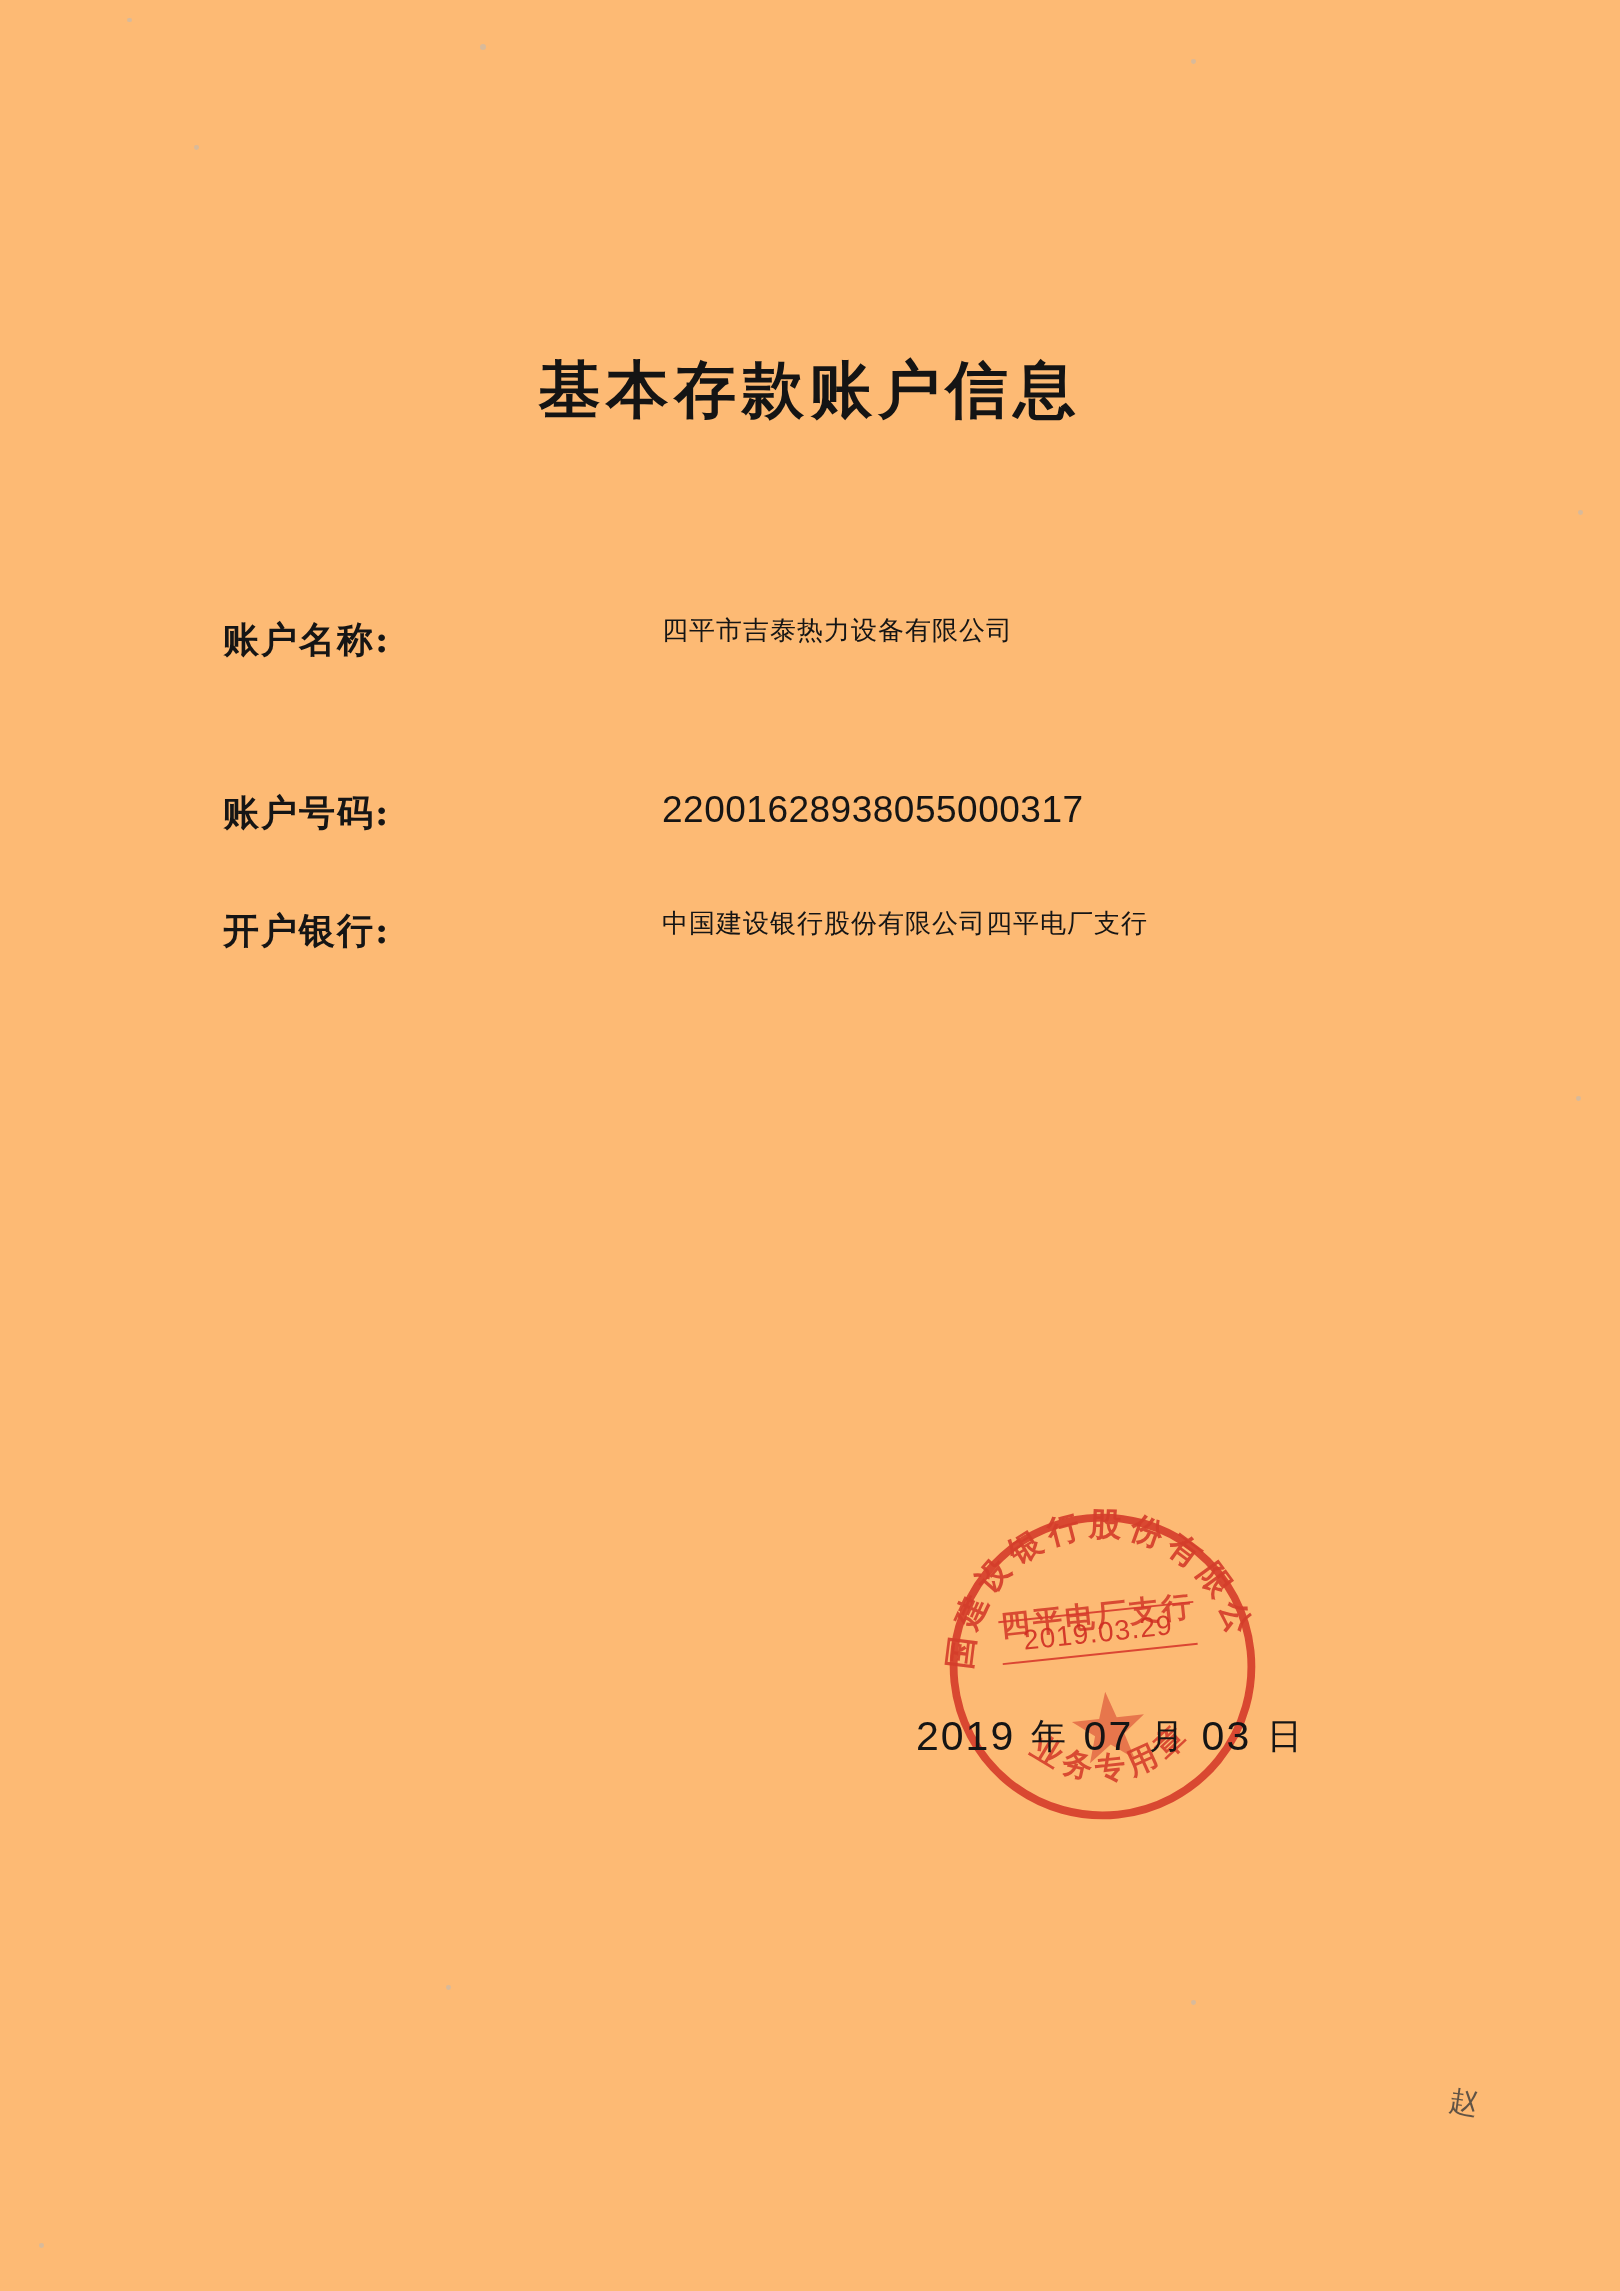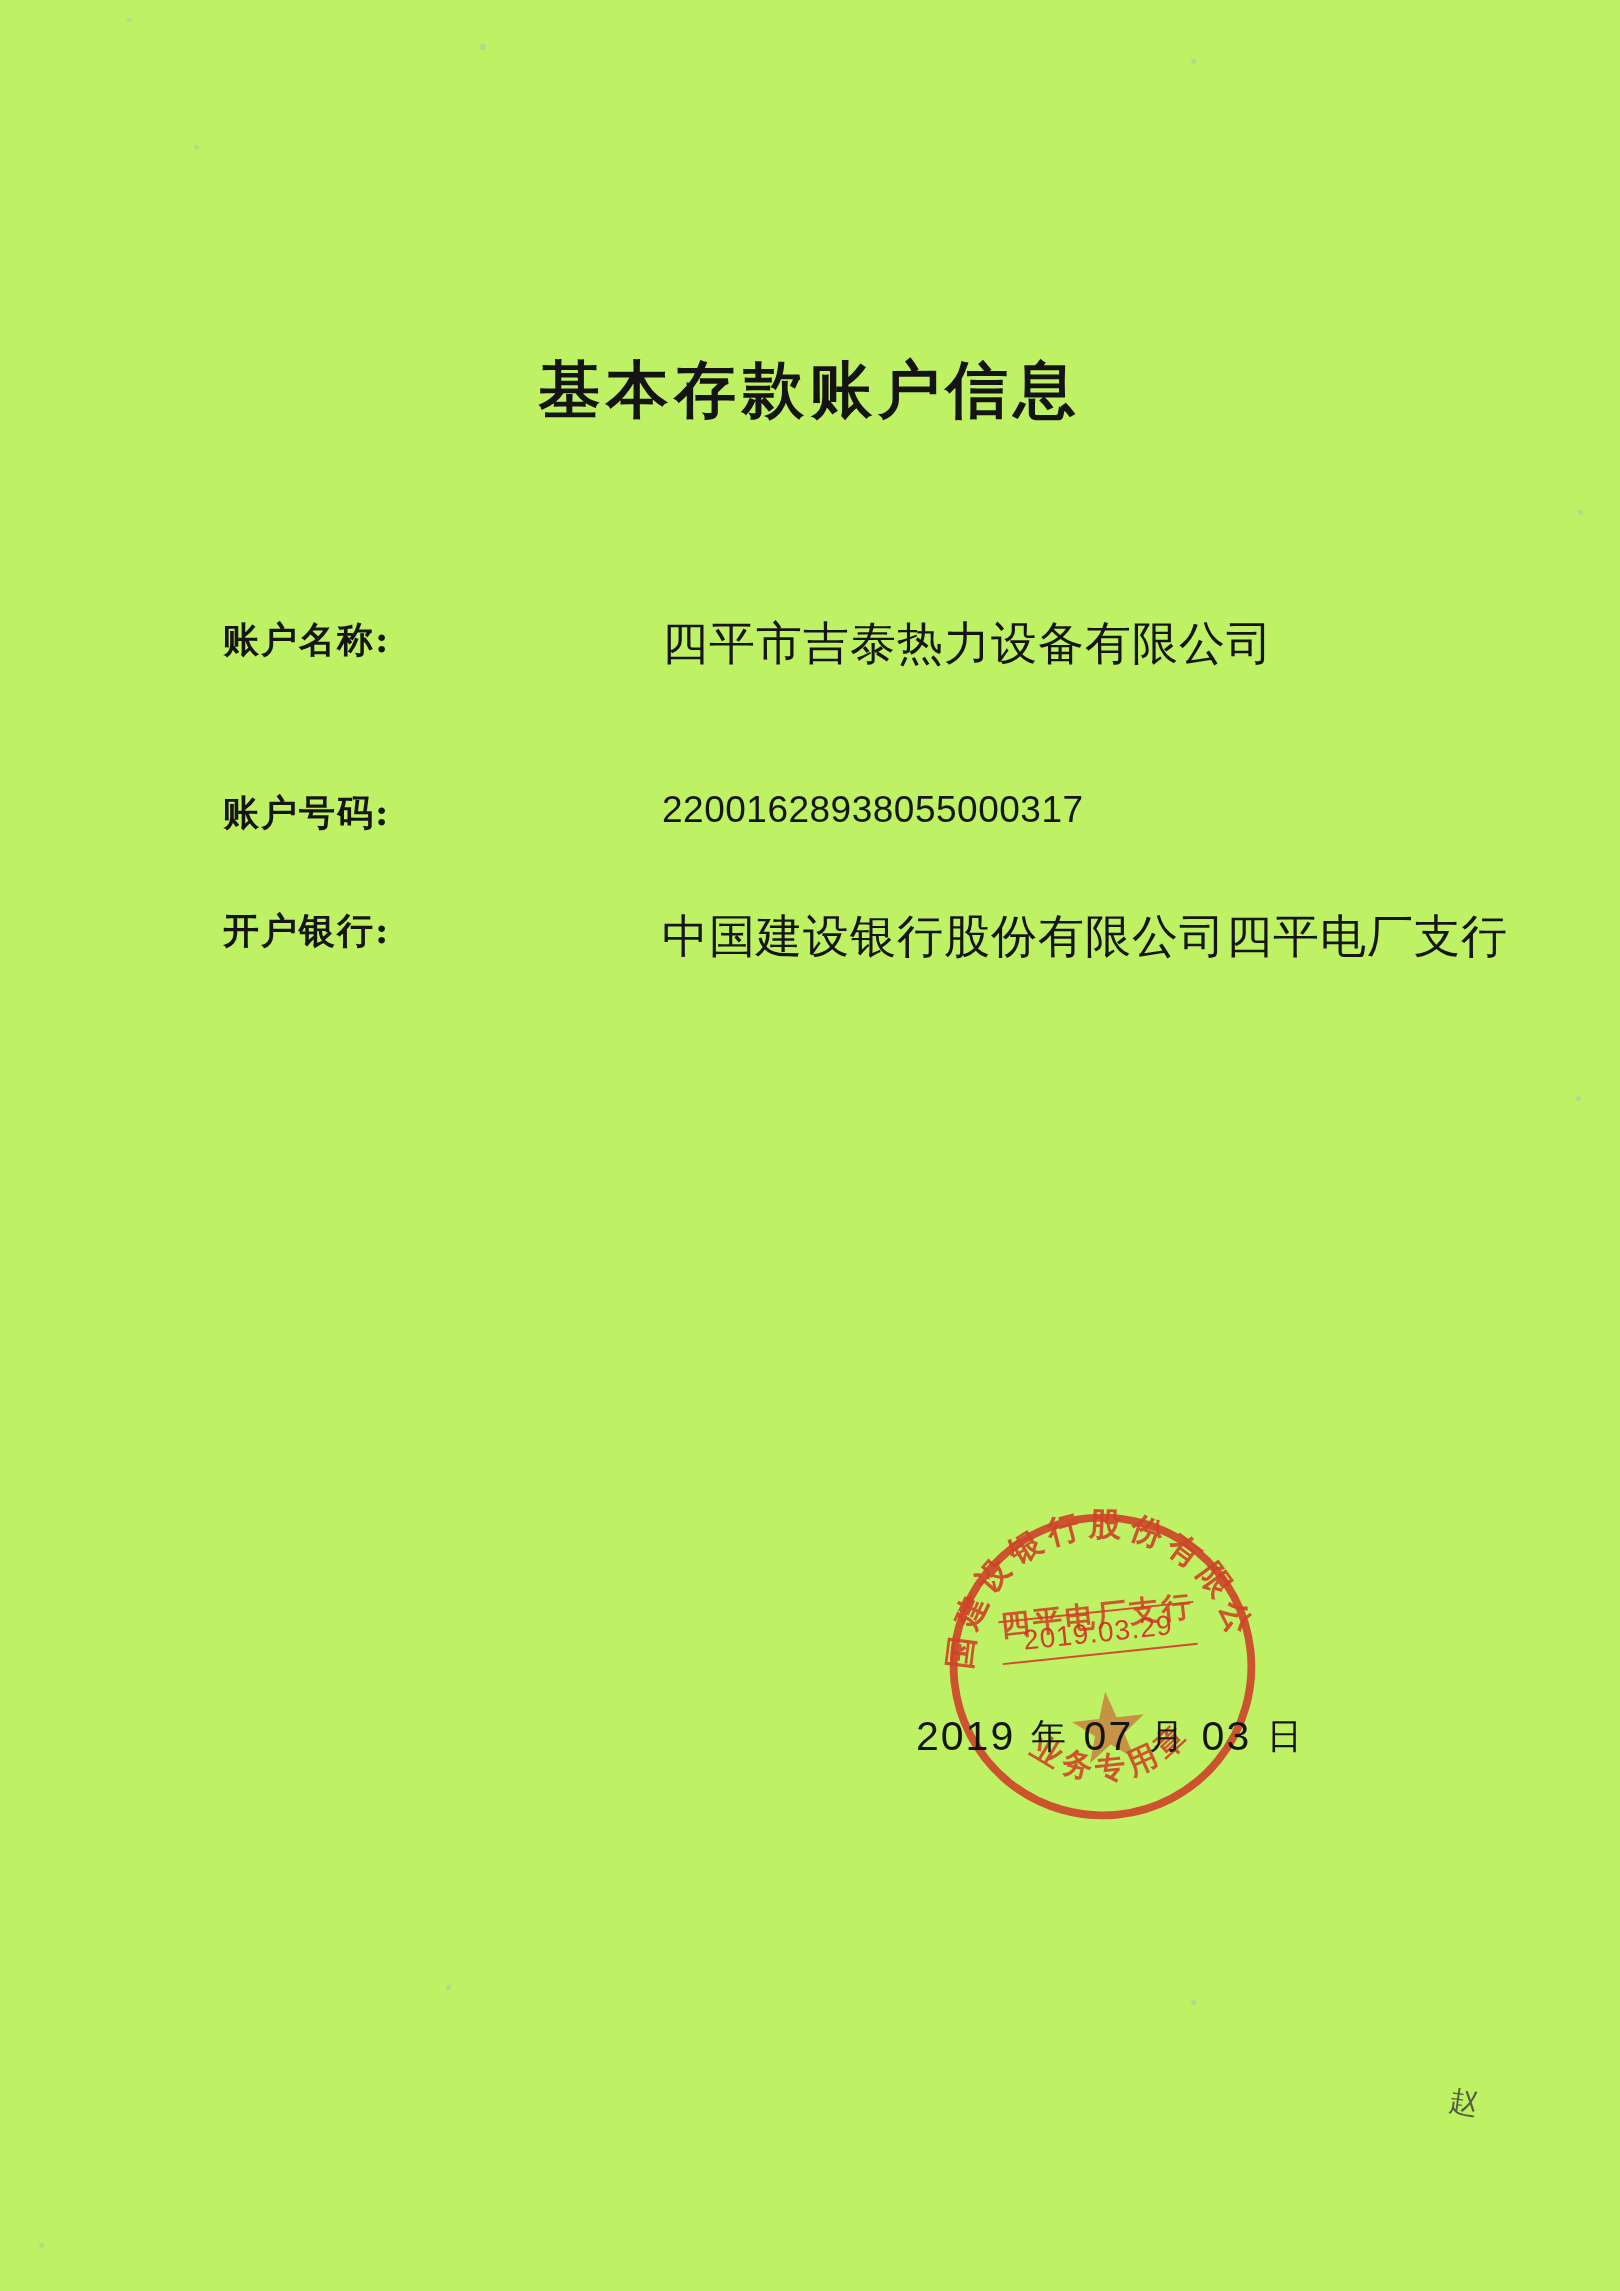--- a/index.html
+++ b/index.html
@@ -12,21 +12,21 @@
     height: 2292px;
     position: relative;
     font-family: "DejaVu Sans", "Liberation Sans", sans-serif;
     color: #1a1a1a;
     overflow: hidden;
   }
 
   .page {
     position: absolute;
     inset: 0;
-    background: #bef264;
+    background: #fdba74;
   }
 
   
   .speckle {
     position: absolute;
     background: #b9b9b9;
     border-radius: 50%;
     opacity: .55;
   }
 
@@ -51,21 +51,21 @@
   .field-label {
     font-family: "DejaVu Serif", "Liberation Serif", serif;
     font-weight: bold;
     font-size: 36px;
     letter-spacing: 2px;
     color: #151515;
     white-space: pre;
   }
   .field-value {
     font-family: Liberation Serif, serif;
-    font-size: 46px;
+    font-size: 26px;
     letter-spacing: 1px;
     color: #151515;
     white-space: pre;
   }
   .field-value.num {
     font-family: "Liberation Sans", "DejaVu Sans", sans-serif;
     font-size: 37px;
     letter-spacing: 0.5px;
   }
 

